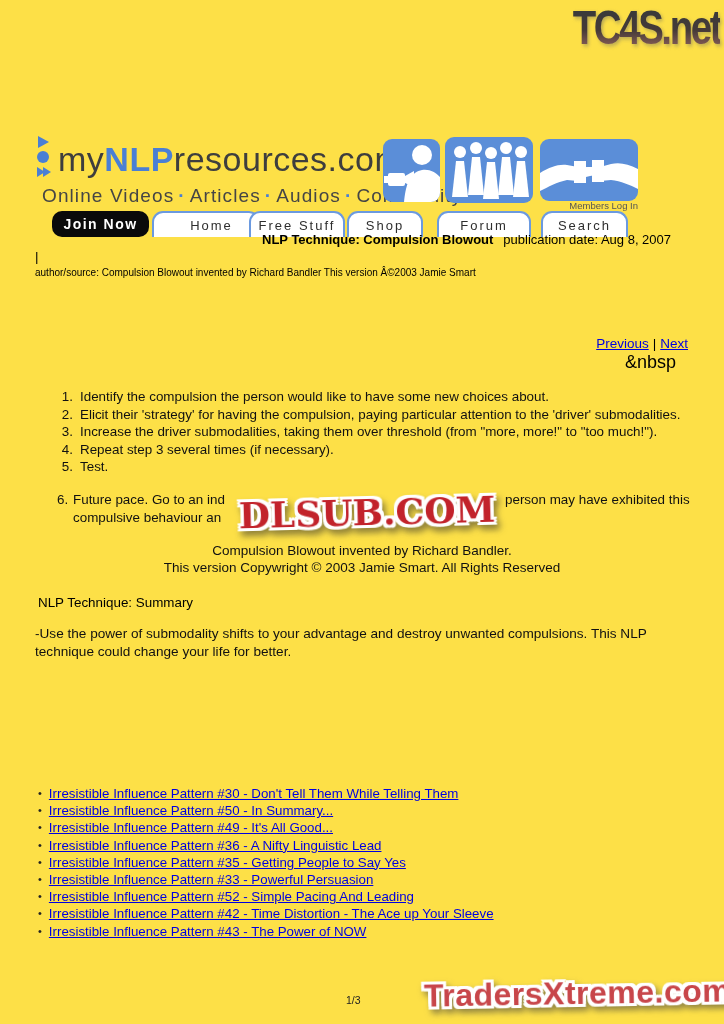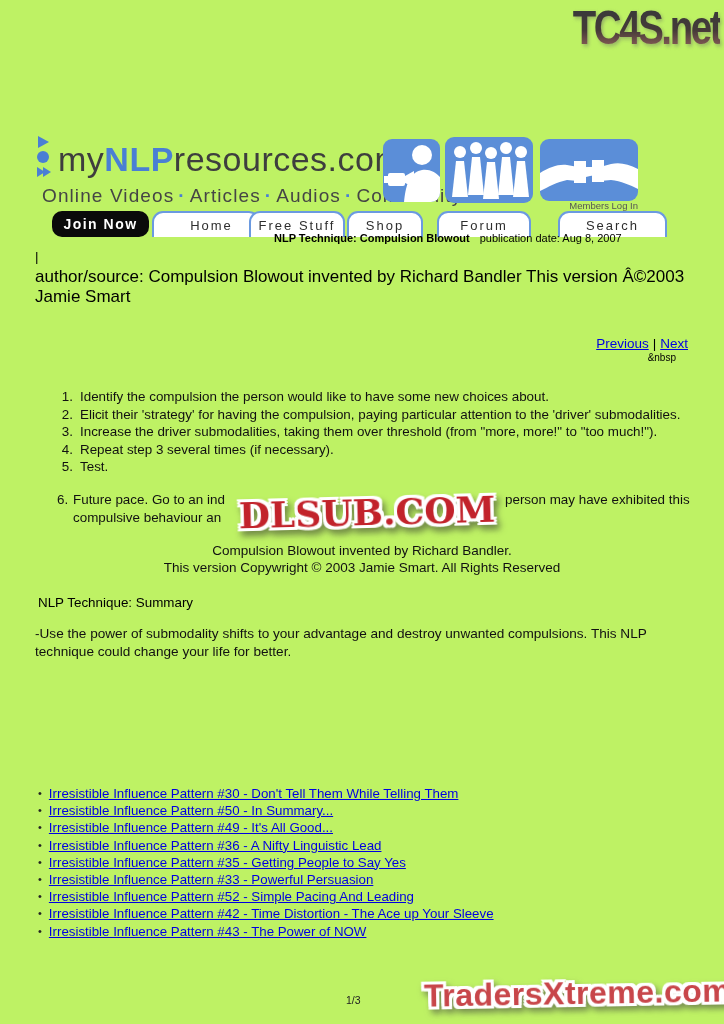--- a/index.html
+++ b/index.html
@@ -1,17 +1,17 @@
 <!DOCTYPE html>
 <html><head>
 <meta charset="utf-8">
 <style>
   * { margin:0; padding:0; box-sizing:border-box; }
   body { background:#ffffff; font-family:"Liberation Sans", sans-serif; }
-  .page { position:relative; width:724px; height:1024px; background:#bef264; overflow:hidden; }
+  .page { position:relative; width:724px; height:1024px; background:#fde047; overflow:hidden; }
 
   
   .tc4s { position:absolute; top:0px; right:4px; font-weight:bold; font-size:48px; letter-spacing:-3px;
           transform:scaleX(0.80); transform-origin:right center;
           background:linear-gradient(180deg,#3a3a3a 20%,#453a38 55%,#8c6058 88%,#95675e 100%);
           -webkit-background-clip:text; background-clip:text; color:transparent;
           filter:drop-shadow(2px 2px 2px rgba(100,100,100,0.45)); }
 
   
   .logo-block { position:absolute; left:36px; top:136px; }
@@ -36,30 +36,30 @@
 
   
   .tab { position:absolute; top:211px; height:26px; border:2px solid #6b9ae0; border-bottom:none;
          border-radius:11px 11px 0 0; background:#fff; display:flex; align-items:center; justify-content:center;
          font-size:13px; letter-spacing:2px; color:#2e2e2e; cursor:pointer; }
   .tab-join { position:absolute; top:211px; height:26px; background:#0a0a0a; color:#fff; border-radius:10px;
               display:flex; align-items:center; justify-content:center; font-size:14px; font-weight:bold;
               letter-spacing:1.5px; z-index:2; cursor:pointer; }
 
   
-  .title-line { position:absolute; left:274px; top:232px; font-size:11px; color:#000; white-space:nowrap; z-index:3; }
+  .title-line { position:absolute; left:262px; top:232px; font-size:13px; color:#000; white-space:nowrap; z-index:3; }
   .title-line .t-bold { font-weight:bold; }
   .title-line .t-date { margin-left:10px; }
   .pipe { position:absolute; left:35px; top:249px; font-size:13.5px; color:#000; }
-  .author { position:absolute; left:35px; top:267px; font-size:17px; color:#000; }
+  .author { position:absolute; left:35px; top:267px; font-size:10px; color:#000; }
 
   .prevnext { position:absolute; top:336px; right:36px; font-size:13.5px; }
   .prevnext a { color:#0000e0; text-decoration:underline; cursor:pointer; }
   .prevnext .sep { color:#000; margin:0 4px; }
-  .nbsp-lit { position:absolute; top:352px; right:48px; font-size:10px; color:#000; }
+  .nbsp-lit { position:absolute; top:352px; right:48px; font-size:18px; color:#000; }
 
   .steps { position:absolute; left:57px; top:388px; list-style:none; }
   .steps li { display:flex; height:17.5px; line-height:17.5px; font-size:13.4px; color:#111; white-space:nowrap; }
   .steps .num { width:16px; text-align:right; margin-right:7px; }
 
   .step6 { position:absolute; left:57px; top:491px; width:660px; height:36px; font-size:13.4px; color:#111; }
   .step6 span { position:absolute; white-space:nowrap; line-height:17.5px; }
   .s6-num { left:0; top:0; }
   .s6-f1 { left:16px; top:0; }
   .s6-f2 { left:388px; top:0; }
@@ -155,21 +155,21 @@
         </g>
       </svg>
   </div>
   <div class="members">Members Log In</div>
 
   <div class="tab-join" style="left:52px; width:97px;text-align:right;">Join Now</div>
   <div class="tab" style="left:152px; width:108px;padding-left:11px;">Home</div>
   <div class="tab" style="left:249px; width:96px;">Free Stuff</div>
   <div class="tab" style="left:347px; width:76px;">Shop</div>
   <div class="tab" style="left:437px; width:94px;">Forum</div>
-  <div class="tab" style="left:558px; width:109px;">Search</div>
+  <div class="tab" style="left:541px; width:87px;">Search</div>
 
   <div class="title-line">
     <span class="t-bold">NLP Technique: Compulsion Blowout</span><span class="t-date">publication date: Aug 8, 2007</span>
   </div>
   <div class="pipe">|</div>
   <div class="author">author/source: Compulsion Blowout invented by Richard Bandler This version Â©2003 Jamie Smart</div>
 
   <div class="prevnext">
     <a>Previous</a><span class="sep">|</span><a>Next</a>
   </div>

